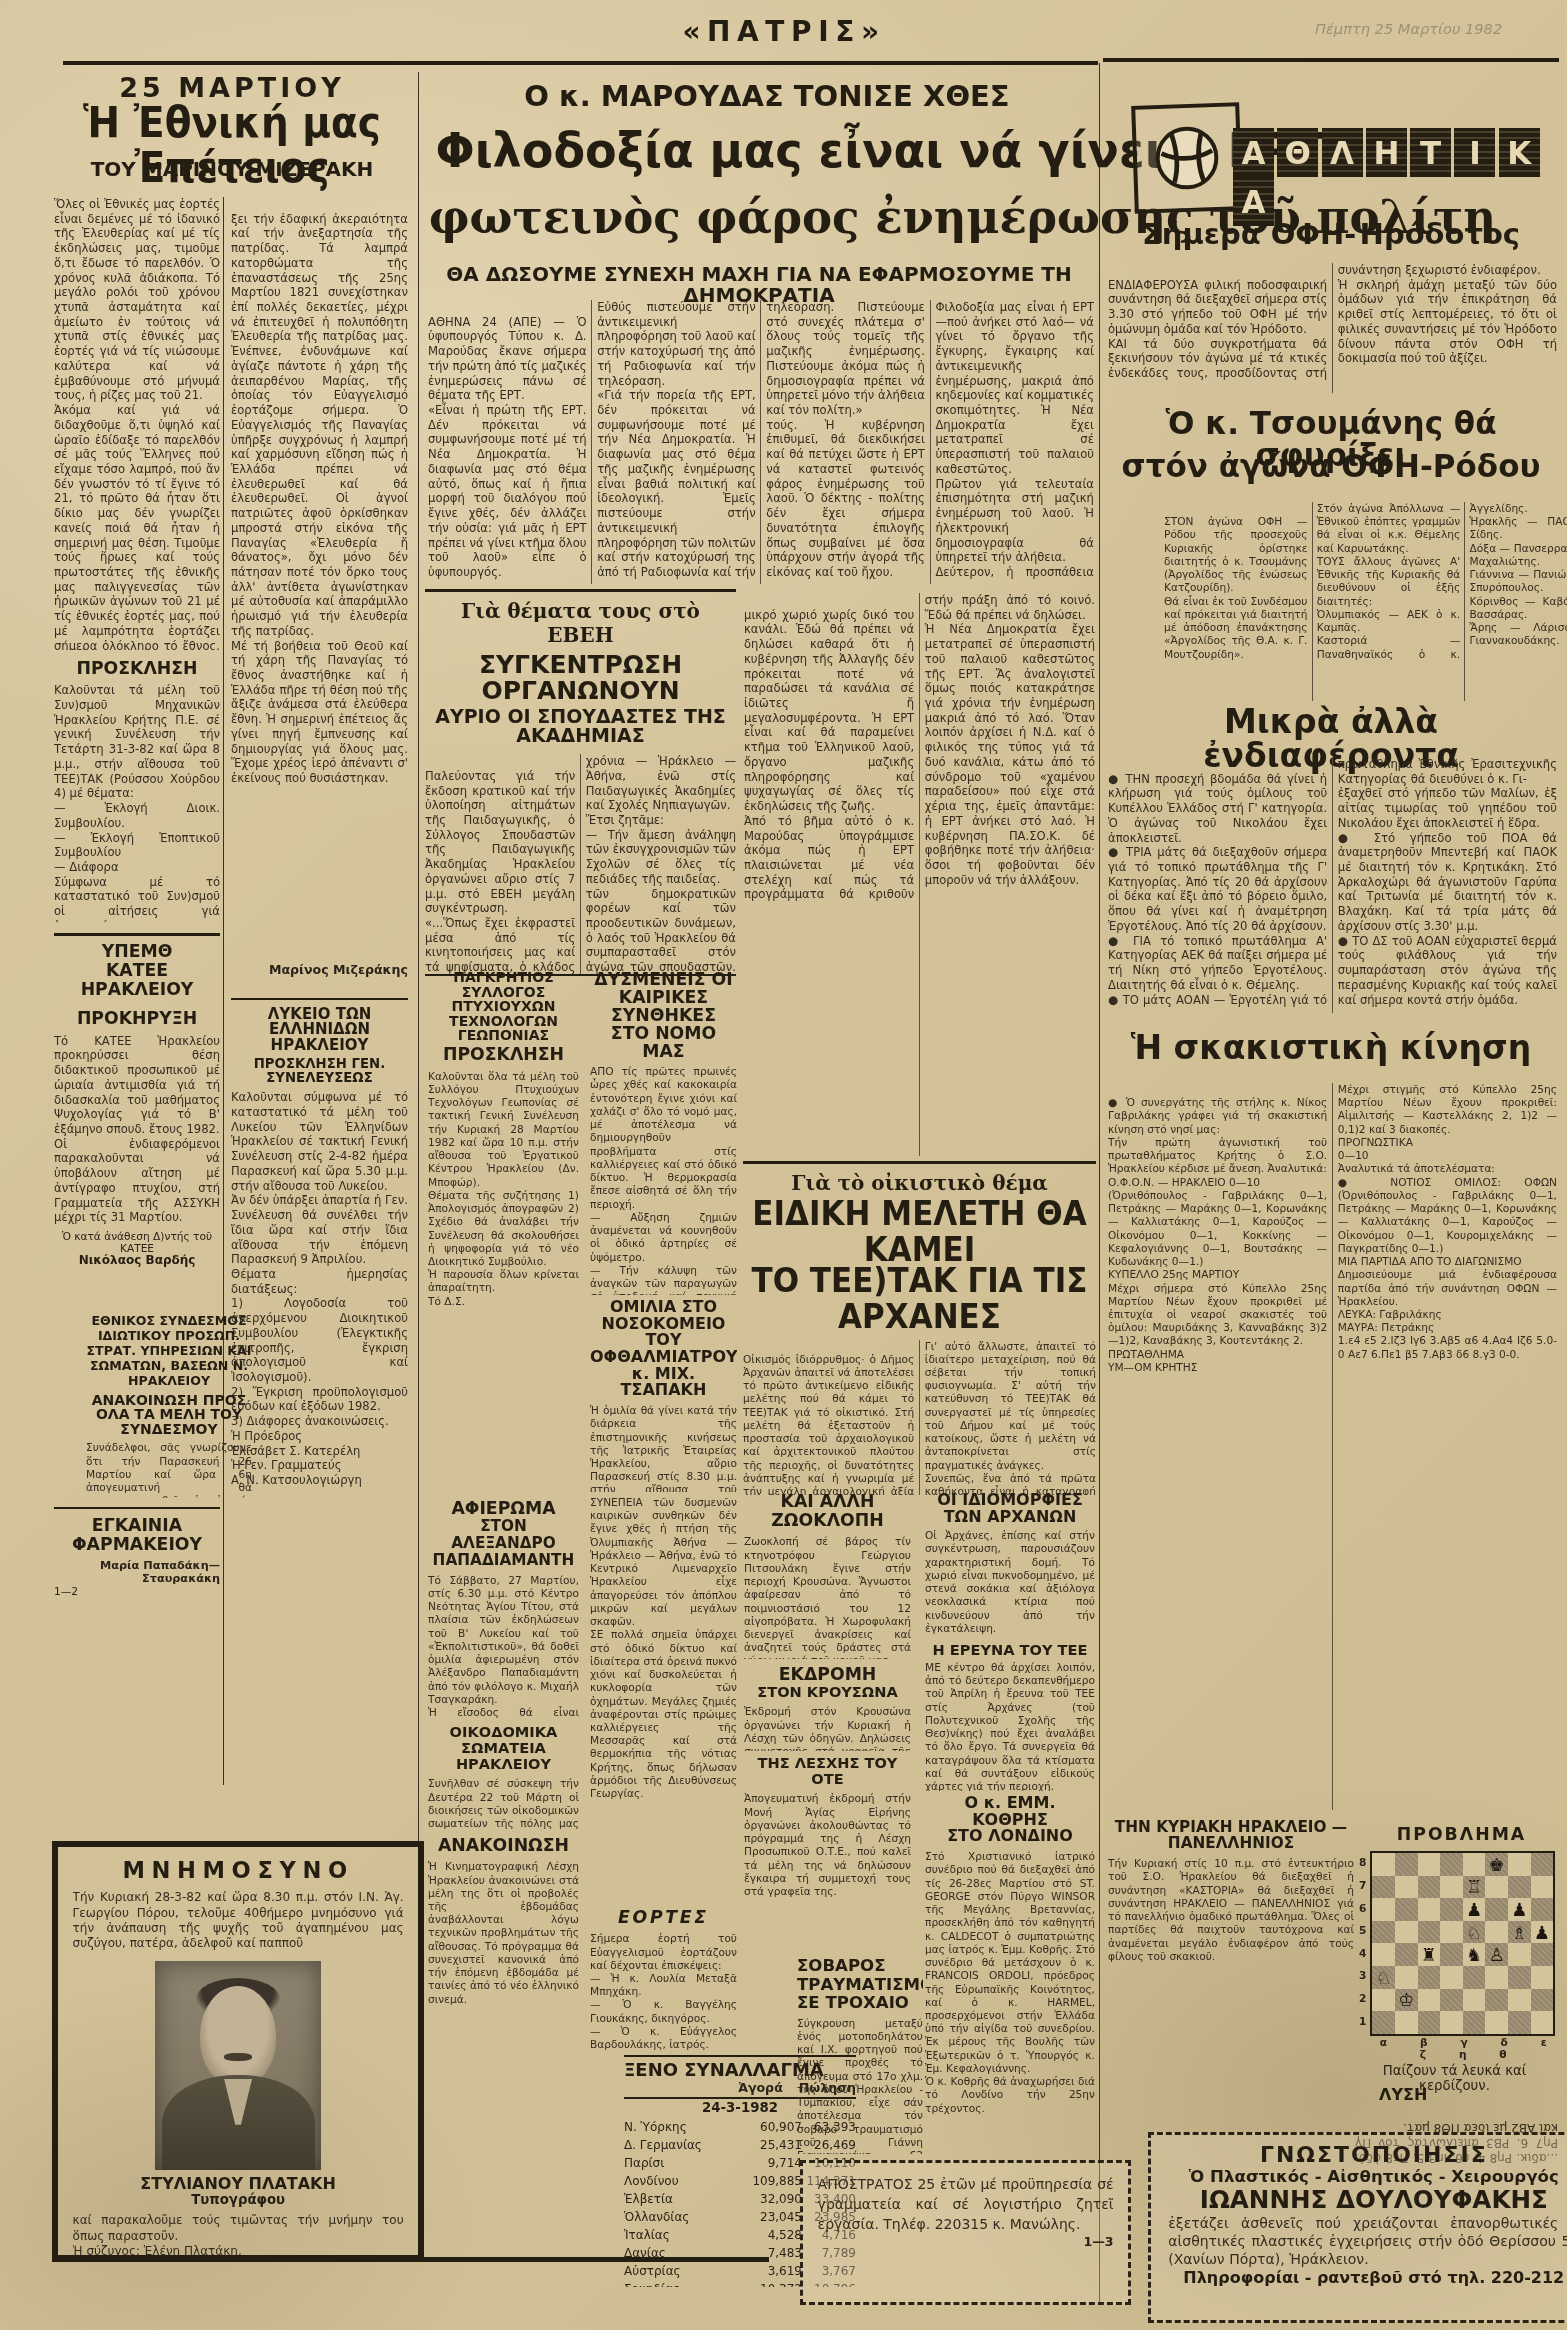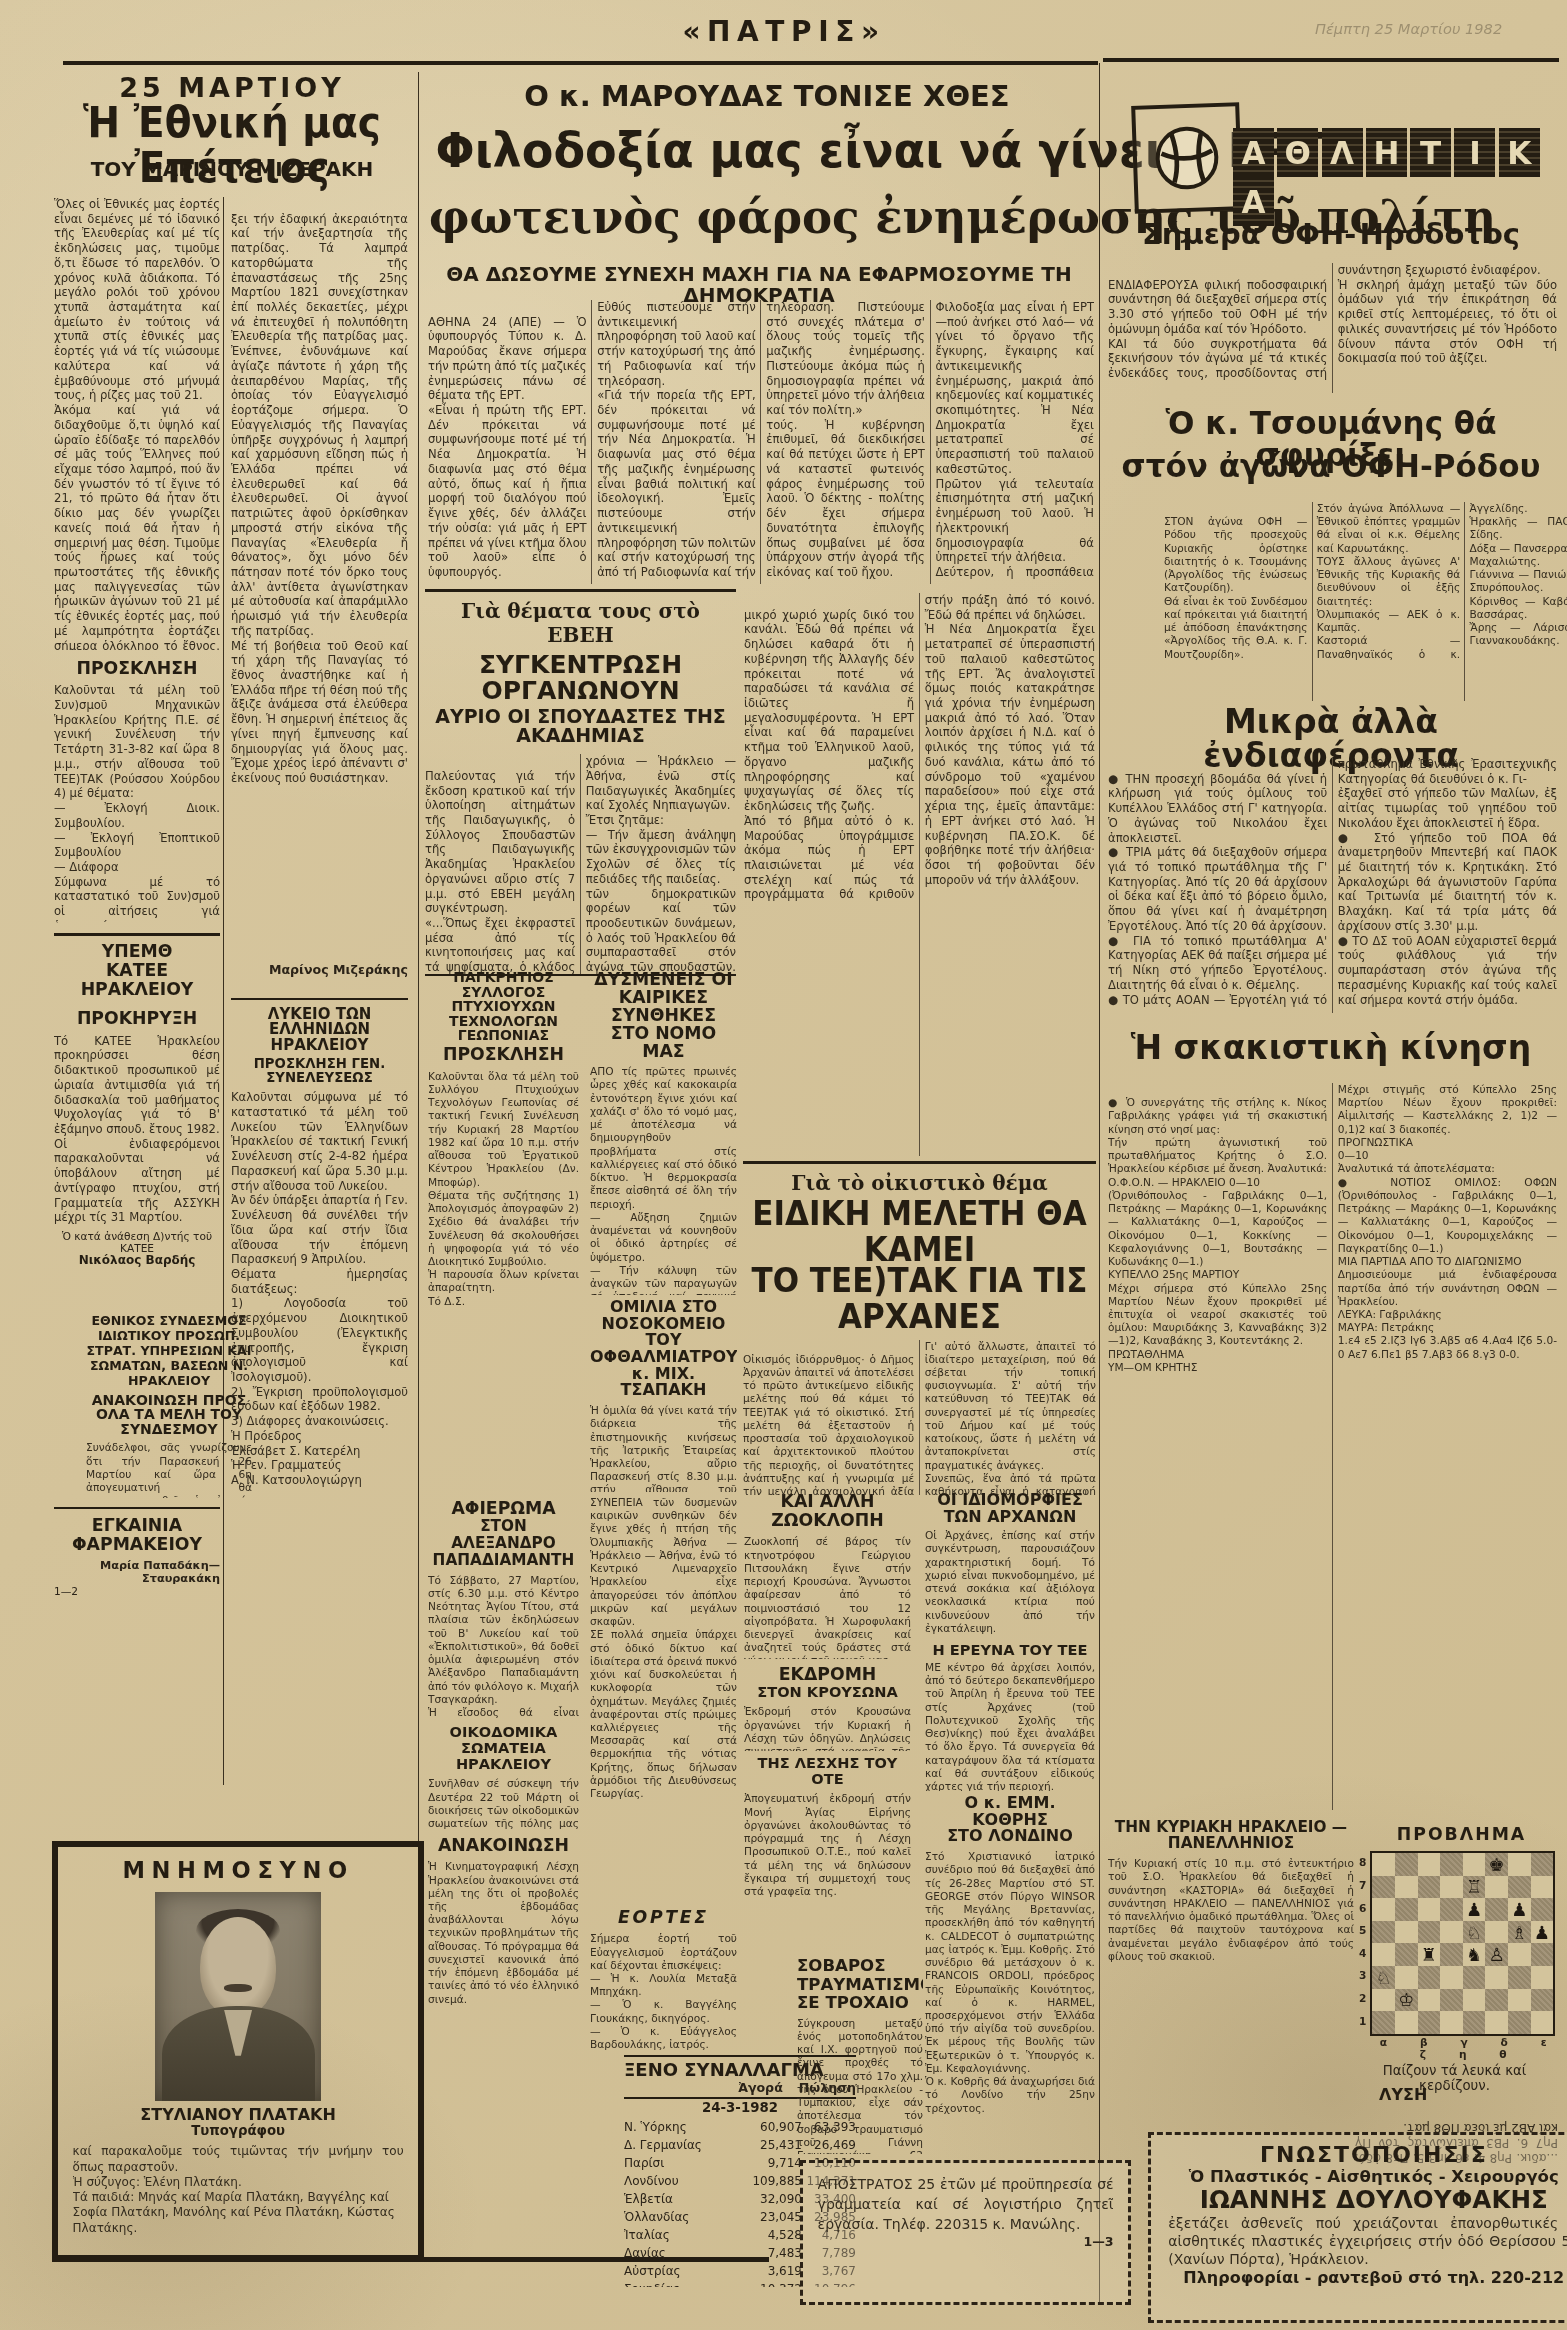--- a/index.html
+++ b/index.html
@@ -132,20 +132,21 @@
 2) Ἔγκριση προϋπολογισμοῦ ἐσόδων καί ἐξόδων 1982.
 3) Διάφορες ἀνακοινώσεις.
 Ἡ Πρόεδρος
 Ἑλισάβετ Σ. Κατερέλη
 Ἡ Γεν. Γραμματεύς
 Α. Ν. Κατσουλογιώργη</div>
   </div>
 
   <div id="mnimosyno" class="abs" style="left:52px;top:1841px;width:331px;height:384px;overflow:hidden;">
     <div class="hd ctr" style="font-size:22.6px;letter-spacing:6.6px;margin-bottom:8px;">ΜΝΗΜΟΣΥΝΟ</div>
+    <div class="bt" style="font-size:12px;">Τήν Κυριακή 28-3-82 καί ὥρα 8.30 π.μ. στόν Ι.Ν. Ἁγ. Γεωργίου Πόρου, τελοῦμε 40θήμερο μνημόσυνο γιά τήν ἀνάπαυση τῆς ψυχῆς τοῦ ἀγαπημένου μας συζύγου, πατέρα, ἀδελφοῦ καί παπποῦ</div>
     <div id="portrait">
       <div class="hair"></div>
         <div class="head"></div>
         <div class="moustache"></div>
         <div class="suit"></div>
         <div class="shirt"></div>
     </div>
     <div class="hd ctr" style="font-size:16px;">ΣΤΥΛΙΑΝΟΥ ΠΛΑΤΑΚΗ</div>
     <div class="hd ctr" style="font-size:13.3px;margin-bottom:6.6px;">Τυπογράφου</div>
     <div class="bt" style="font-size:12px;">καί παρακαλοῦμε τούς τιμῶντας τήν μνήμην του ὅπως παραστοῦν.</div>

